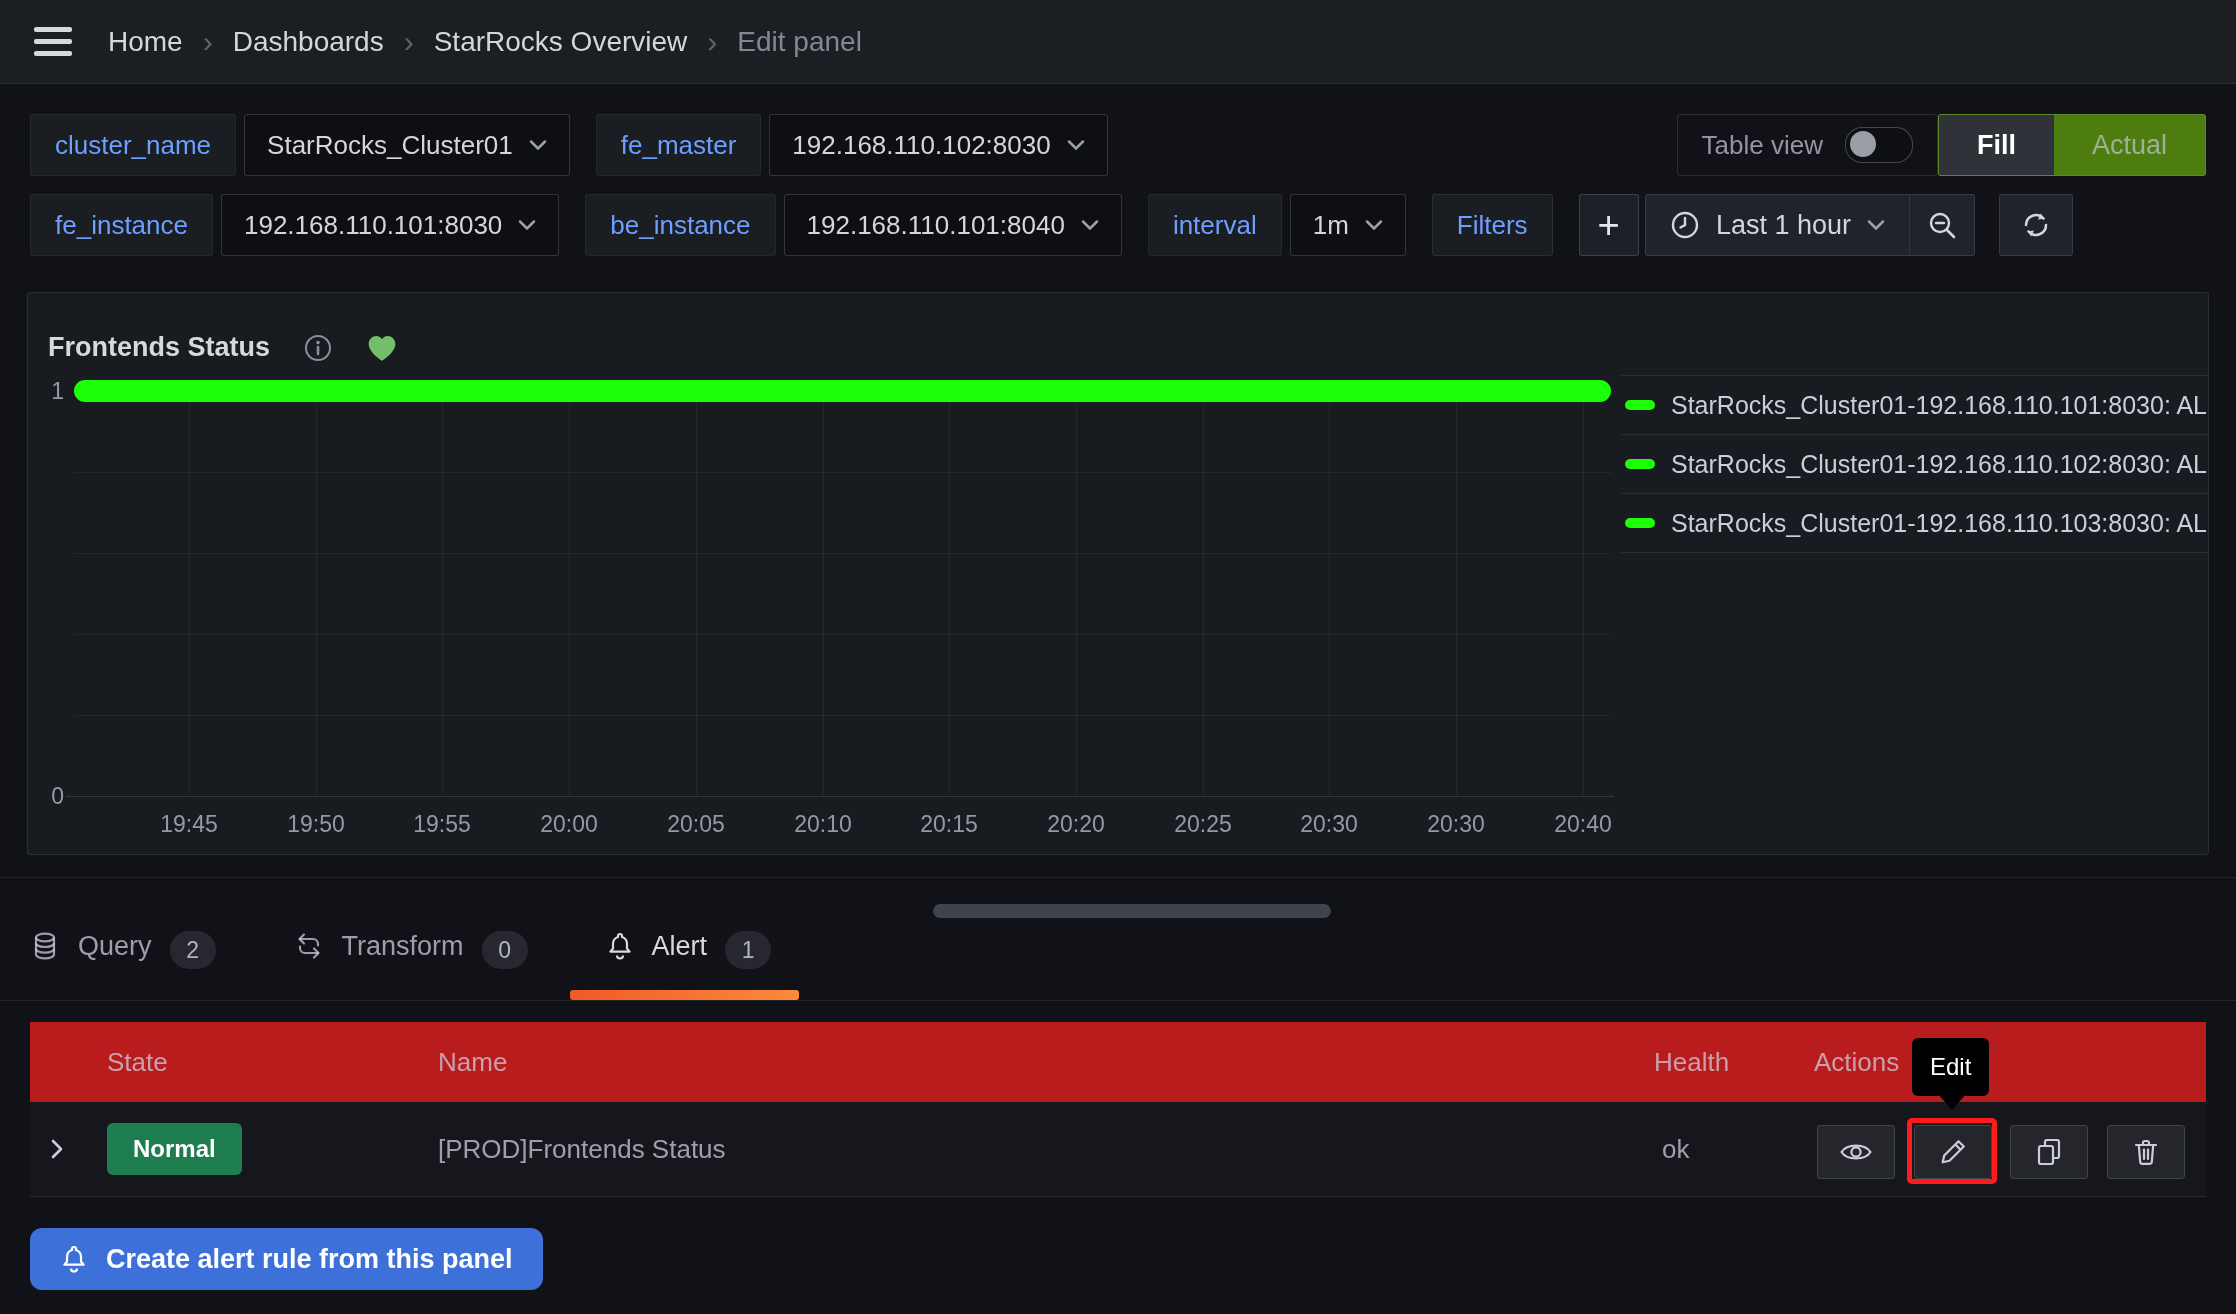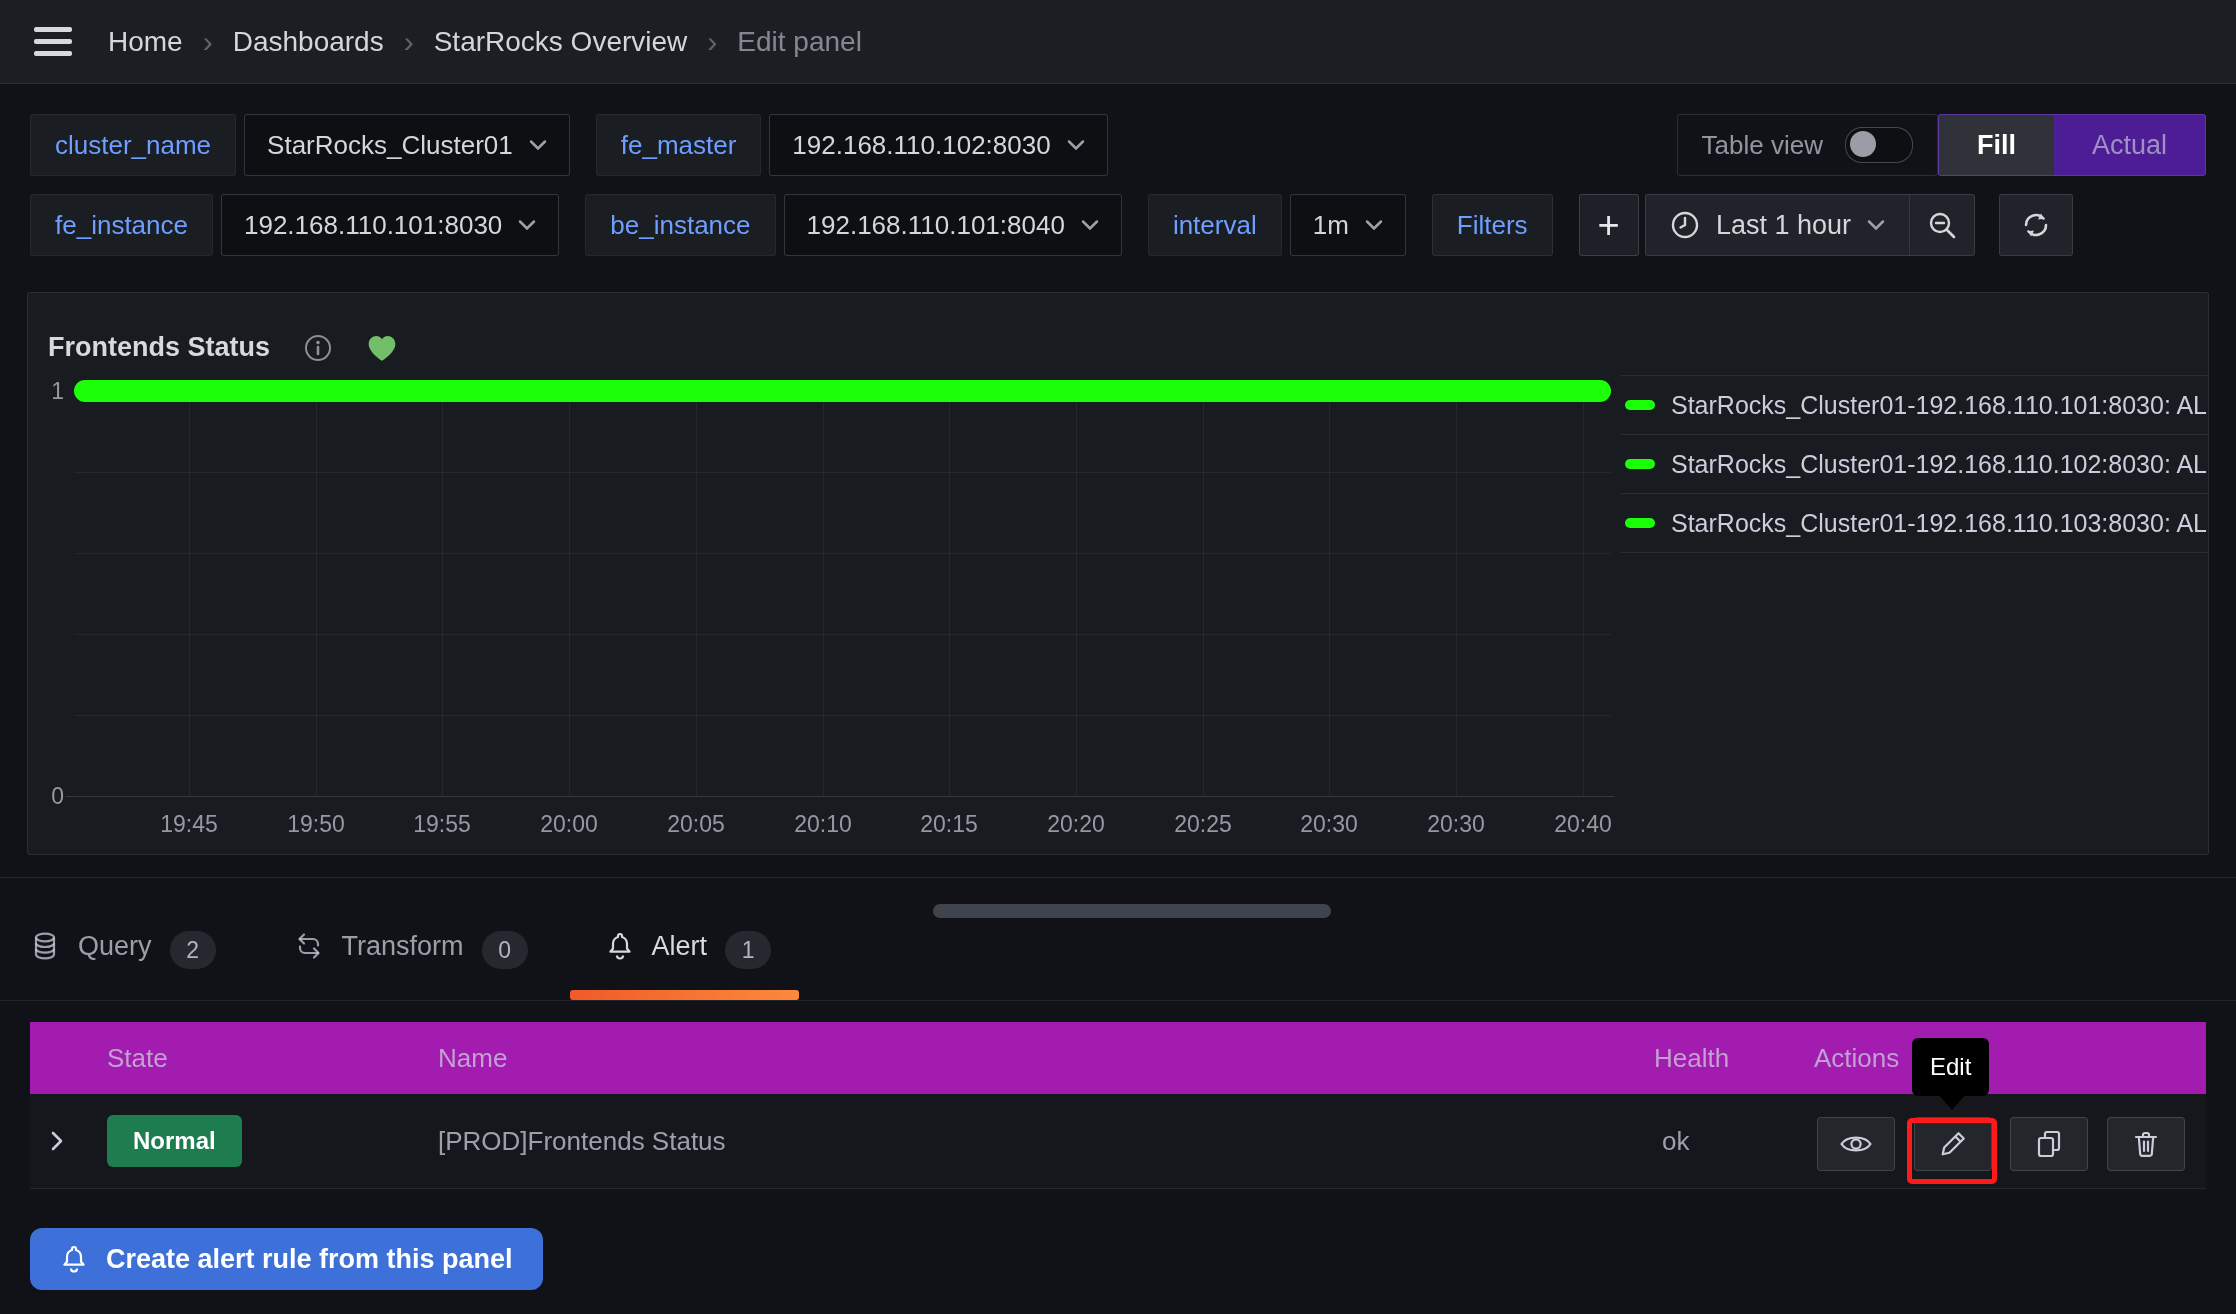--- a/index.html
+++ b/index.html
@@ -33,21 +33,21 @@
           font-size:38px;cursor:pointer;}
   
   .trow1{position:absolute;right:30px;top:114px;display:flex;height:62px;}
   .tableview{display:flex;align-items:center;gap:22px;padding:0 24px;
              border:1px solid rgba(204,204,220,0.15);border-radius:3px;
              color:rgba(204,204,220,0.70);font-size:26px;}
   .toggle{width:66px;height:34px;border-radius:17px;background:#0d0f13;
           border:1px solid rgba(204,204,220,0.30);position:relative;cursor:pointer;}
   .toggle .knob{position:absolute;left:4px;top:3px;width:26px;height:26px;border-radius:50%;background:#9a9da5;}
   .segmented{display:flex;border:1px solid rgba(204,204,220,0.15);border-radius:3px;
-             overflow:hidden;background:#4c1d95;}
+             overflow:hidden;background:#4d7c0f;}
   .seg{display:flex;align-items:center;padding:0 38px;font-size:27px;
        color:rgba(204,204,220,0.65);cursor:pointer;}
   .seg.active{background:#2f3238;color:#fff;font-weight:700;}
   .trow2{position:absolute;left:1645px;top:194px;display:flex;gap:24px;height:62px;}
   .timegroup{display:flex;align-items:stretch;background:#202329;
              border:1px solid rgba(204,204,220,0.15);border-radius:3px;overflow:hidden;}
   .timemain{display:flex;align-items:center;gap:16px;padding:0 24px;font-size:27px;
             color:#d5d6dc;font-weight:500;cursor:pointer;}
   .timezoom{display:flex;align-items:center;justify-content:center;width:64px;
             border-left:1px solid rgba(204,204,220,0.12);cursor:pointer;color:#d5d6dc;}
@@ -82,21 +82,21 @@
        color:rgba(204,204,220,0.75);font-size:27px;}
   .tab.active{color:#d8d9df;}
   .tab .count{min-width:46px;height:38px;border-radius:19px;background:rgba(204,204,220,0.12);
        display:flex;align-items:center;justify-content:center;font-size:23px;
        color:rgba(204,204,220,0.85);padding:0 8px;box-sizing:border-box;}
   .tab-underline{position:absolute;left:-36px;right:-28px;bottom:0;height:10px;border-radius:3px;
        background:linear-gradient(90deg,#f05a28,#fb8a3c);}
   .tabs-divider{position:absolute;left:0;top:1000px;width:100%;border-top:1px solid rgba(204,204,220,0.10);}
   
   .alert-card{position:absolute;left:30px;top:1022px;width:2176px;}
-  .at-header{position:relative;height:72px;background:#a21caf;font-size:26px;color:rgba(204,204,220,0.75);}
+  .at-header{position:relative;height:80px;background:#b91c1c;font-size:26px;color:rgba(204,204,220,0.75);}
   .at-header span{position:absolute;top:50%;transform:translateY(-50%);}
   .at-row{position:relative;height:94px;background:#15171c;border-bottom:1px solid rgba(204,204,220,0.10);}
   .row-chevron{position:absolute;left:18px;top:50%;transform:translateY(-50%);
                color:#ccccdc;cursor:pointer;display:flex;}
   .state-badge{position:absolute;left:77px;top:50%;transform:translateY(-50%);background:#1d7d4f;
                color:#fff;font-weight:700;font-size:24px;padding:12px 26px;border-radius:6px;}
   .cell-name{position:absolute;left:408px;top:50%;transform:translateY(-50%);
              font-size:26px;color:rgba(204,204,220,0.75);}
   .cell-health{position:absolute;left:1632px;top:50%;transform:translateY(-50%);
              font-size:26px;color:rgba(204,204,220,0.75);}

